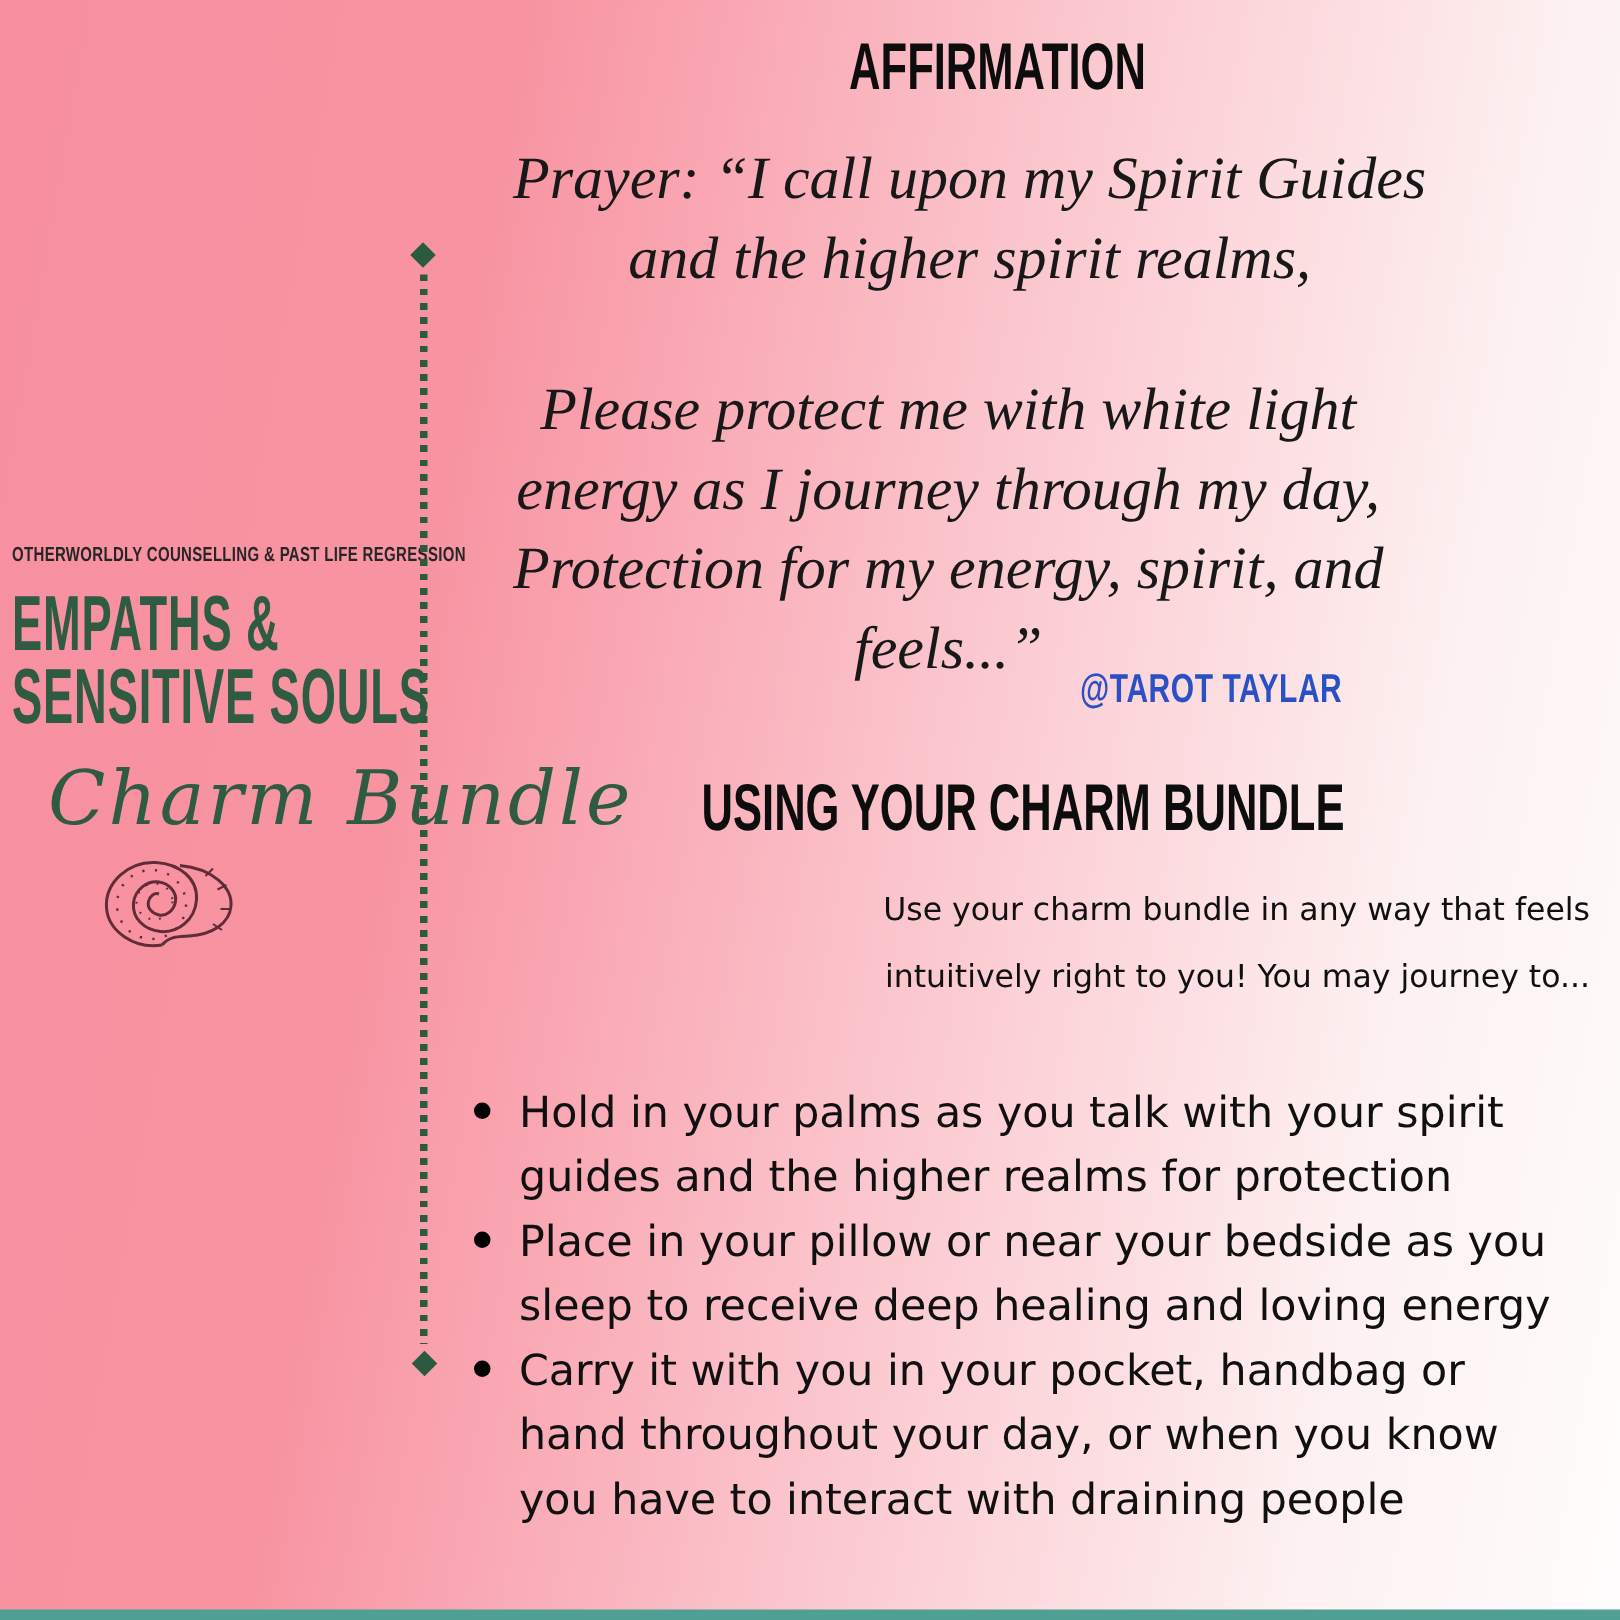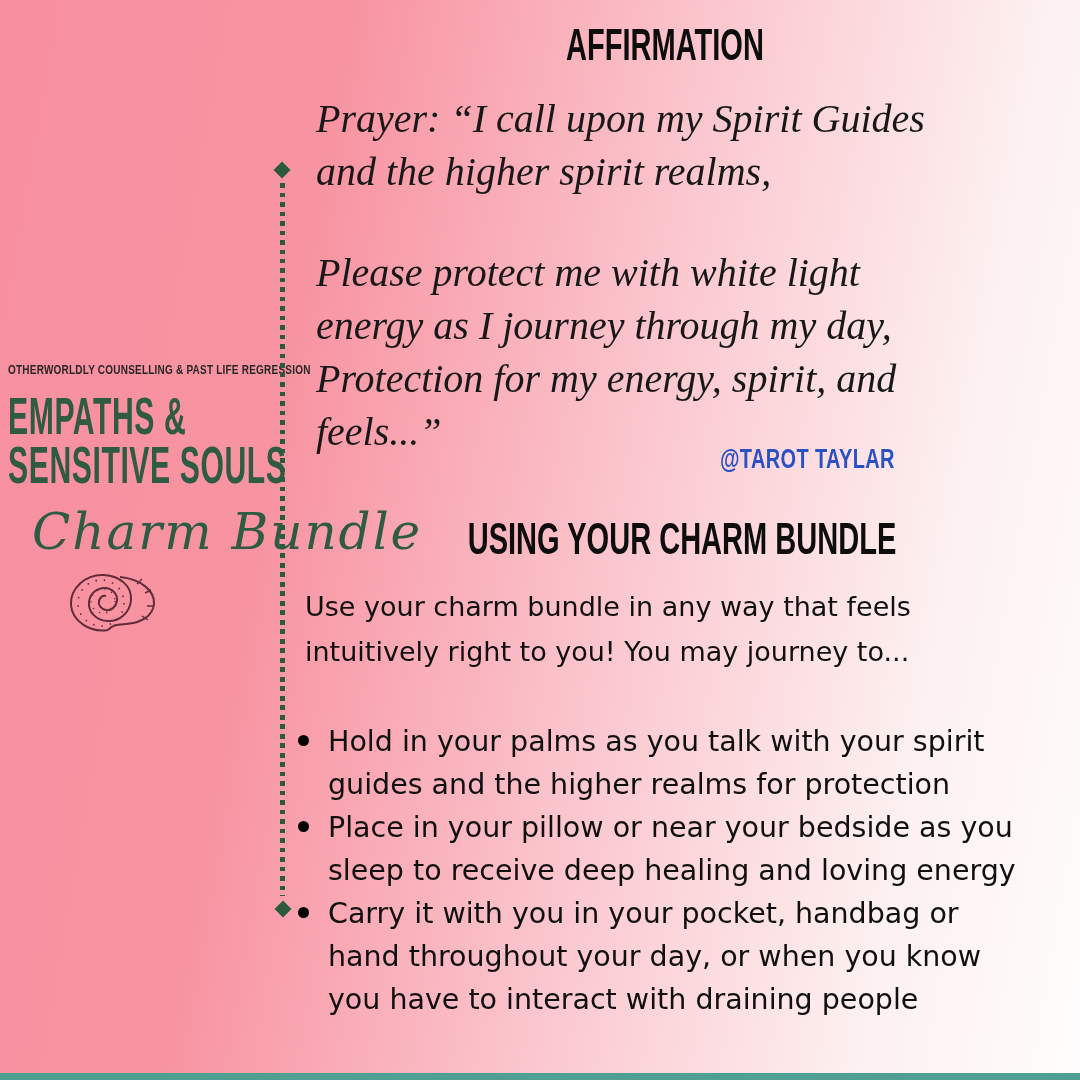--- a/index.html
+++ b/index.html
@@ -36,37 +36,37 @@
   .diamond.bottom{left:1px;bottom:0;}
   
   .heading{
     position:absolute;width:760px;text-align:center;
     font-weight:700;font-size:44px;color:#0d0d0d;letter-spacing:0;
     transform:scaleX(.66);transform-origin:center top;white-space:nowrap;
   }
   .h-affirm{left:285px;top:20px;}
   .h-usage{left:302px;top:514px;}
   .prayer{
-    position:absolute;left:316px;color:#181818;
+    position:absolute;left:342px;color:#181818;
     font-family:"Liberation Serif",serif;font-style:italic;
-    font-size:40px;line-height:53px;white-space:nowrap;
+    font-size:40px;line-height:53px;white-space:nowrap;text-align:center;
   }
   .prayer-1{top:92px;}
   .prayer-2{top:246px;}
   .credit{
     position:absolute;left:720px;top:444px;
     font-weight:700;font-size:27px;color:#2950c4;letter-spacing:.5px;
     transform:scaleX(.74);transform-origin:left top;white-space:nowrap;
   }
   .intro{
-    position:absolute;left:305px;top:584px;width:755px;text-align:left;
-    font-family:"DejaVu Sans",sans-serif;font-size:27px;line-height:45px;color:#101010;
+    position:absolute;left:305px;top:584px;width:755px;text-align:right;
+    font-family:"DejaVu Sans",sans-serif;font-size:21px;line-height:45px;color:#101010;
   }
   .intro div{white-space:nowrap;}
-  .bullets{position:absolute;left:298px;top:720px;color:#101010;
+  .bullets{position:absolute;left:316px;top:720px;color:#101010;
     font-family:"DejaVu Sans",sans-serif;font-size:28.5px;line-height:43px;}
   .bullet{position:relative;padding-left:30px;}
   .bullet::before{content:"";position:absolute;left:0;top:15px;width:11px;height:11px;border-radius:50%;background:#000;}
   .bullet div{white-space:nowrap;}
   
   .teal-bar{position:absolute;left:0;bottom:0;width:100%;height:7px;background:#4fa093;}
 </style>
 </head>
 <body>
 

